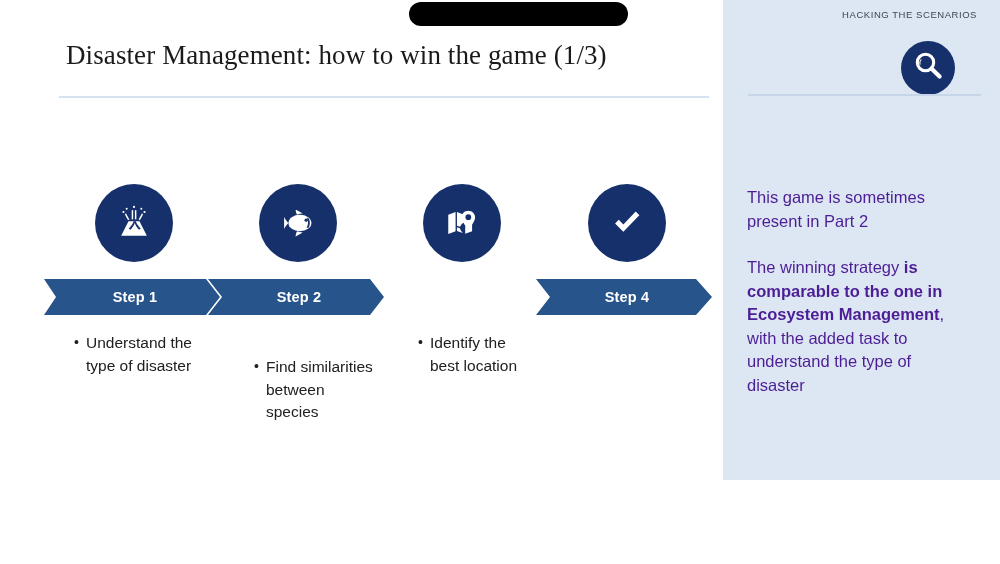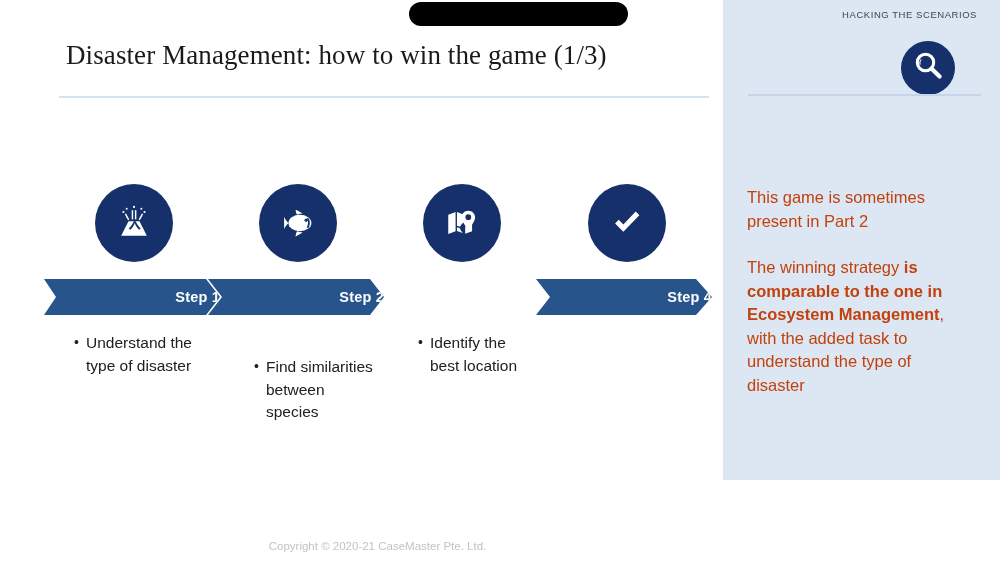--- a/index.html
+++ b/index.html
@@ -93,21 +93,21 @@
     width: 668px;
     height: 36px;
   }
   .chevron {
     position: absolute;
     top: 0;
     height: 36px;
     background: #27548a;
     display: flex;
     align-items: center;
-    justify-content: flex-end;
+    justify-content: center;
   }
   .chev-first {
     left: 0px;
     width: 176px;
     clip-path: polygon(0 0, 12px 50%, 0 100%, 162px 100%, 176px 50%, 162px 0);
   }
   .chev-mid1 {
     left: 164px;
     width: 176px;
     clip-path: polygon(0 0, 14px 50%, 0 100%, 162px 100%, 176px 50%, 162px 0);
@@ -212,21 +212,21 @@
     height: 2px;
     background: #c6d6e8;
   }
   .sidebar-body {
     position: absolute;
     left: 24px;
     top: 186px;
     width: 226px;
     font-size: 16.5px;
     line-height: 23.5px;
-    color: #c2410c;
+    color: #4c1d95;
   }
   .sidebar-para { margin: 0 0 23px 0; }
   .sidebar-para:last-child { margin-bottom: 0; }
   .sidebar-body b { font-weight: bold; }
 </style>
 </head>
 <body>
 
 <div class="slide">
 
@@ -310,21 +310,20 @@
         <div class="bullet-item">Understand the type of disaster</div>
       </div>
       <div class="bullet-col bc1">
         <div class="bullet-item">Find similarities between species</div>
       </div>
       <div class="bullet-col bc2">
         <div class="bullet-item">Identify the best location</div>
       </div>
     </div>
 
-    <div class="copyright">Copyright © 2020-21 CaseMaster Pte. Ltd.</div>
   </div>
 
   <div class="sidebar">
 
     <div class="sidebar-kicker">HACKING THE SCENARIOS</div>
 
     <div class="sidebar-icon">
       <span>
         <svg width="34" height="34" viewBox="0 0 34 34">
           <circle cx="14.5" cy="13.5" r="8.2" fill="none" stroke="#ffffff" stroke-width="3.1"></circle>

